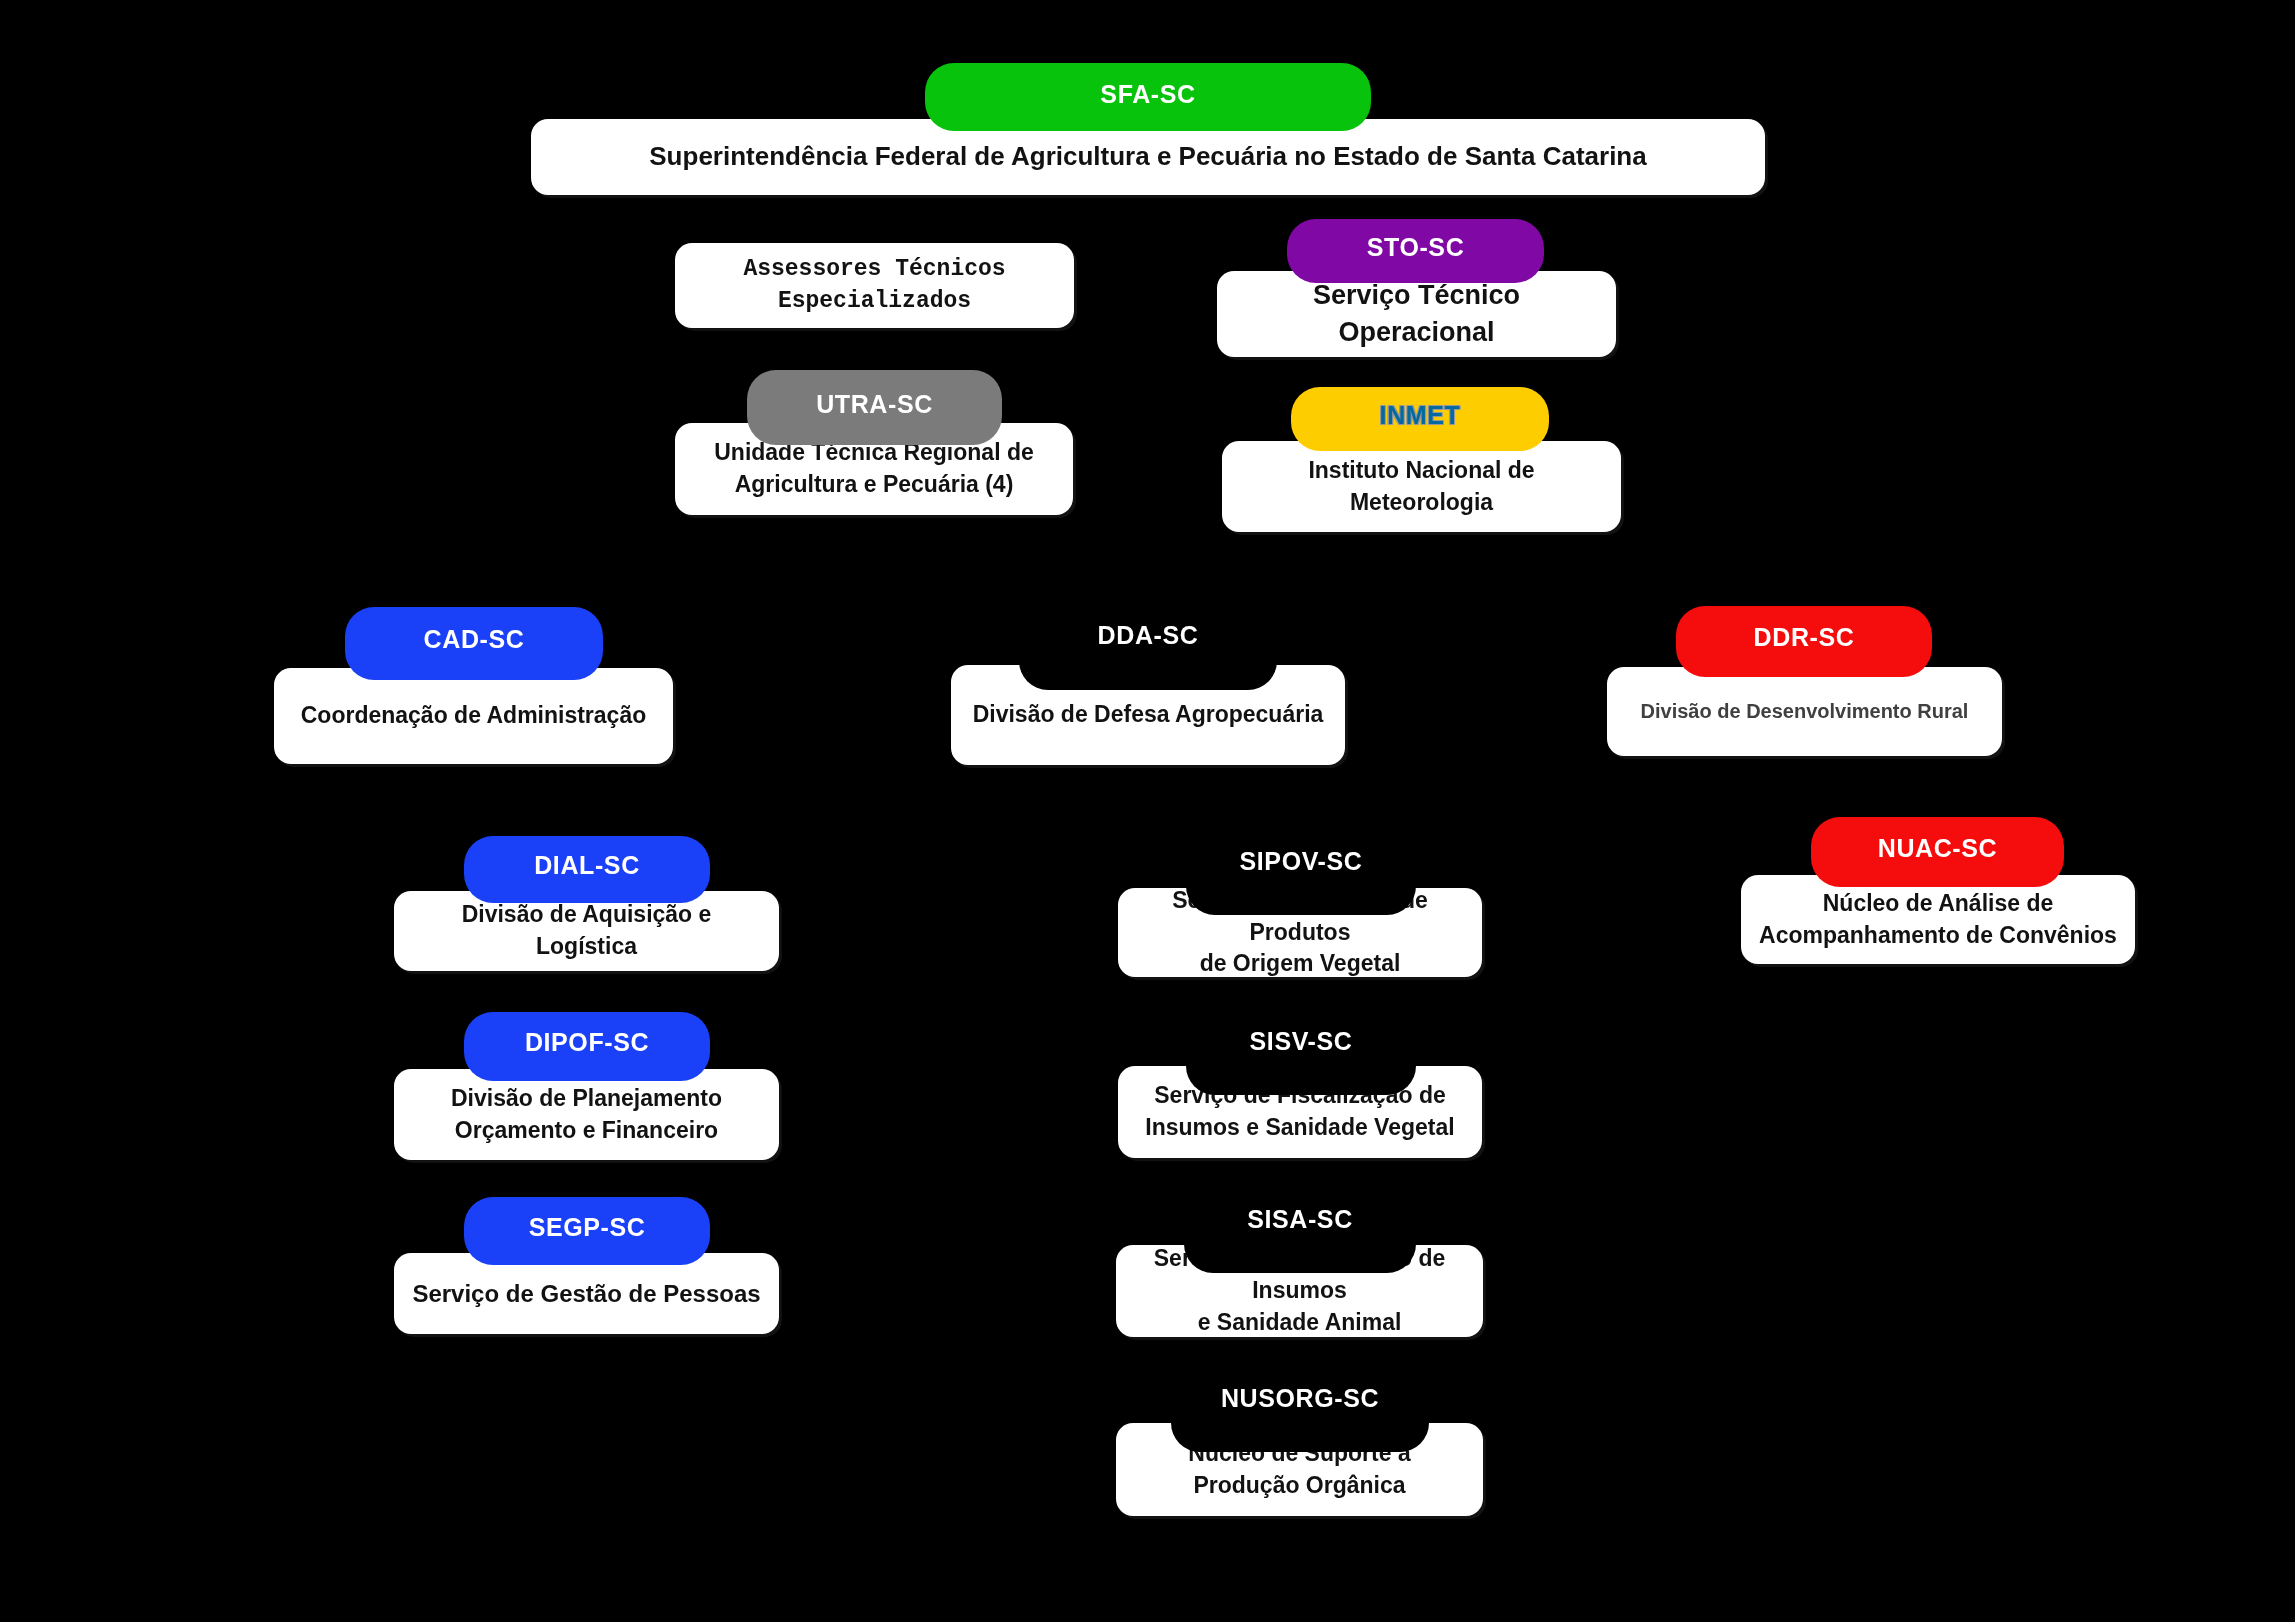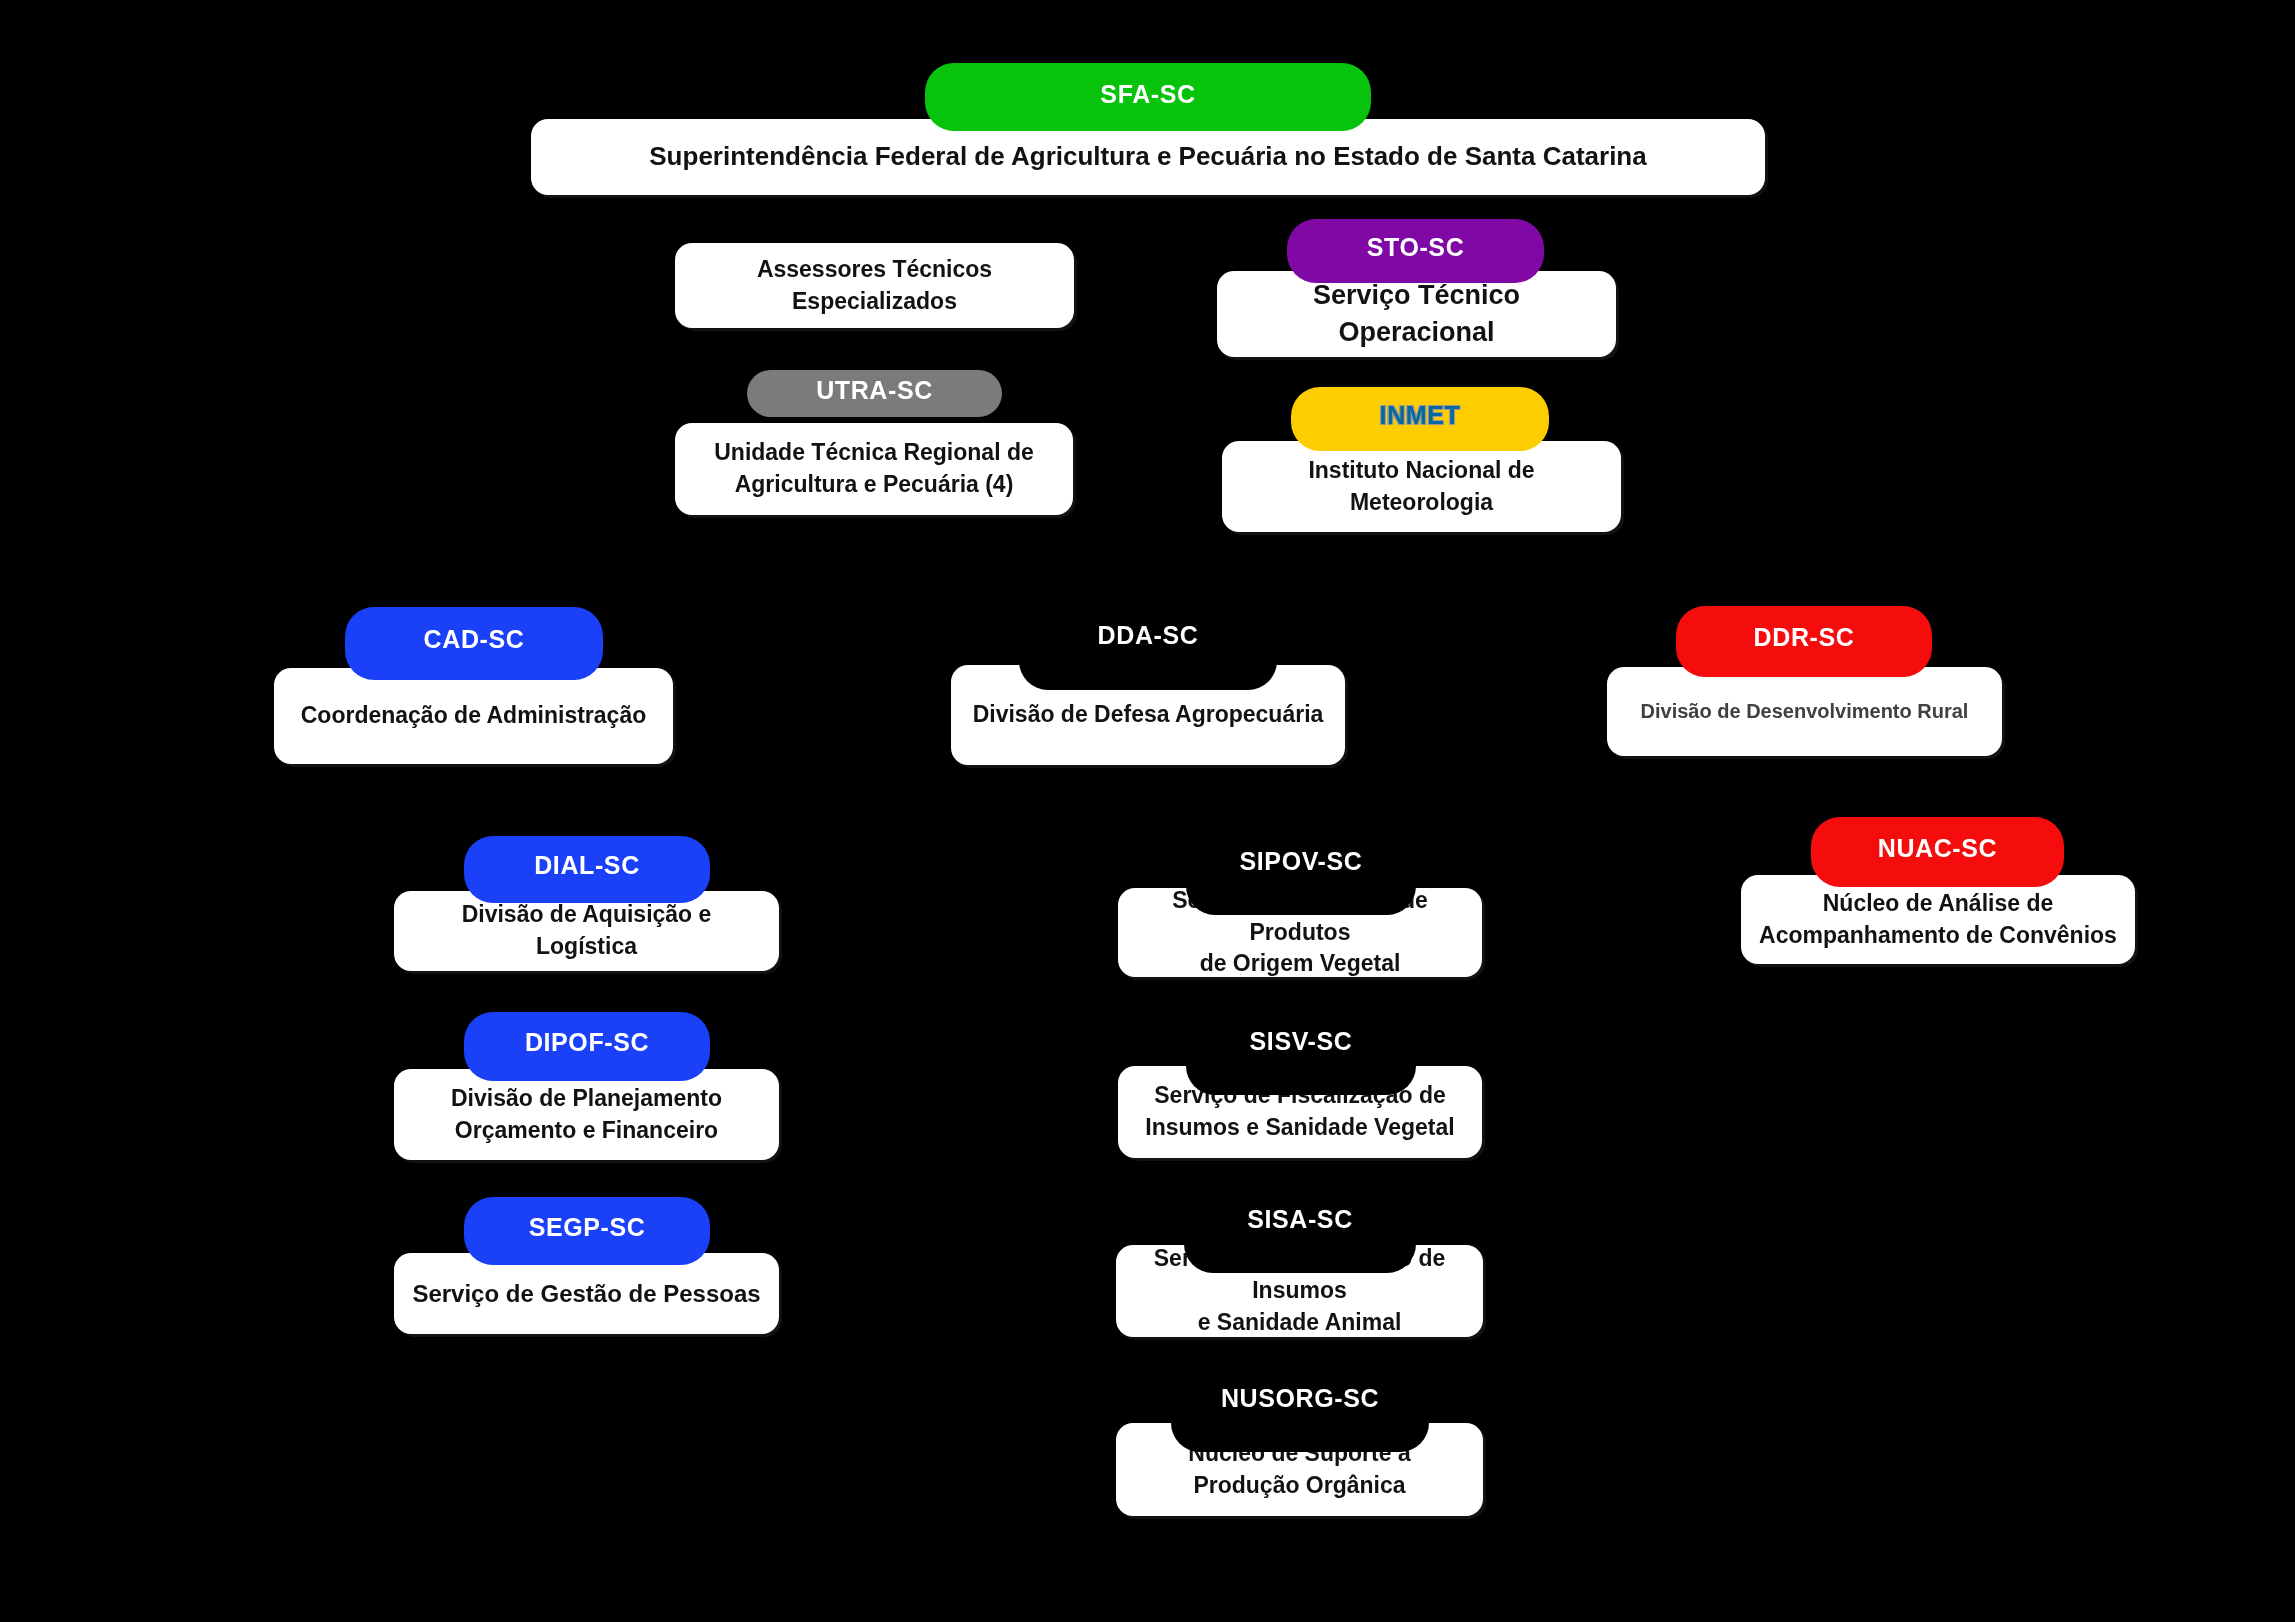--- a/index.html
+++ b/index.html
@@ -67,33 +67,33 @@
     <div class="node">
       <div class="badge" style="left: 925px; top: 63px; width: 446px; height: 68px; background: rgb(7, 195, 11); padding-bottom: 5.7px;">SFA-SC</div>
       <div class="box" style="left: 531px; top: 119px; width: 1234px; height: 76px; background: rgb(255, 255, 255);">
         <span class="box-title" style="font-size: 26px; color: rgb(18, 18, 18);">Superintendência Federal de Agricultura e Pecuária no Estado de Santa Catarina</span>
       </div>
     </div>
 
     <div class="node">
 
       <div class="box" style="left: 675px; top: 243px; width: 399px; height: 85px; background: rgb(255, 255, 255);">
-        <span class="box-title" style="font-size: 23px; color: rgb(18, 18, 18);">Assessores Técnicos Especializados</span>
+        <span class="box-title" style="font-size: 23px; color: rgb(18, 18, 18); font-family: Liberation Mono, monospace;">Assessores Técnicos Especializados</span>
       </div>
     </div>
 
     <div class="node">
       <div class="badge" style="left: 1287px; top: 219px; width: 257px; height: 64px; background: rgb(128, 9, 166); padding-bottom: 6.9px;">STO-SC</div>
       <div class="box" style="left: 1217px; top: 271px; width: 399px; height: 86px; background: rgb(255, 255, 255);">
         <span class="box-title" style="font-size: 27px; color: rgb(18, 18, 18);">Serviço Técnico Operacional</span>
       </div>
     </div>
 
     <div class="node">
-      <div class="badge" style="left: 747px; top: 370px; width: 255px; height: 47px; background: rgb(123, 123, 123); padding-bottom: 6.9px;">UTRA-SC</div>
+      <div class="badge" style="left: 747px; top: 370px; width: 255px; height: 75px; background: rgb(123, 123, 123); padding-bottom: 6.9px;">UTRA-SC</div>
       <div class="box" style="left: 675px; top: 423px; width: 398px; height: 92px; background: rgb(255, 255, 255);">
         <span class="box-title" style="font-size: 23px; color: rgb(18, 18, 18);">Unidade Técnica Regional de
 Agricultura e Pecuária (4)</span>
       </div>
     </div>
 
     <div class="node">
       <div class="badge outlined" style="left: 1291px; top: 387px; width: 258px; height: 64px; background: rgb(254, 205, 0); padding-bottom: 6.9px;">INMET</div>
       <div class="box" style="left: 1222px; top: 441px; width: 399px; height: 91px; background: rgb(255, 255, 255);">
         <span class="box-title" style="font-size: 23px; color: rgb(18, 18, 18);">Instituto Nacional de Meteorologia</span>

